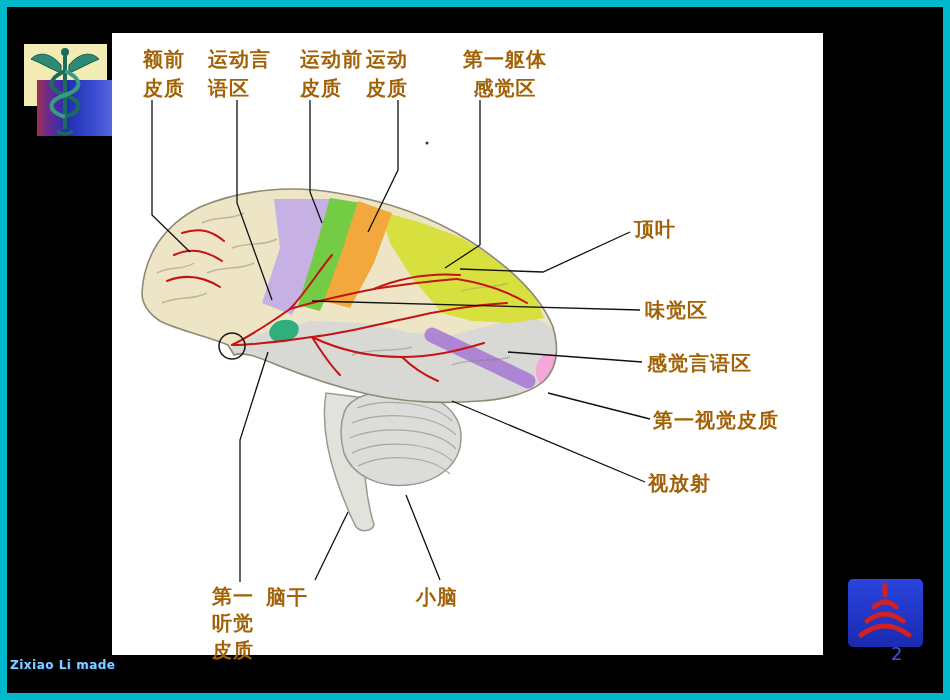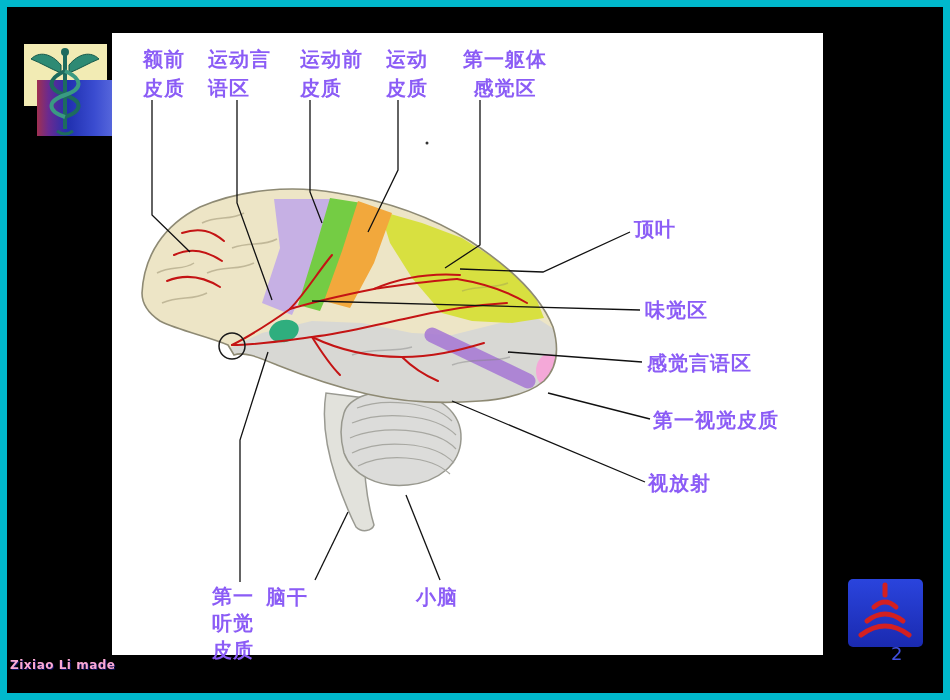--- a/index.html
+++ b/index.html
@@ -4,50 +4,50 @@
 <style>
   html,body{margin:0;padding:0;background:#000;}
   .slide{
     position:relative;width:950px;height:700px;background:#000;
     border:7px solid #00b8cc;box-sizing:border-box;overflow:hidden;
     font-family:"DejaVu Sans","Liberation Sans",sans-serif;
   }
   .panel{position:absolute;left:105px;top:26px;width:711px;height:622px;background:#ffffff;}
   .brain-svg{position:absolute;left:0;top:0;}
   .lbl{
-    position:absolute;color:#8b5cf6;font-weight:bold;font-size:20px;line-height:29px;
+    position:absolute;color:#a16207;font-weight:bold;font-size:20px;line-height:29px;
     white-space:nowrap;letter-spacing:1px;
   }
   .ln{display:block;}
   
   .lt1{left:31px;top:12px;}
   .lt2{left:96px;top:12px;}
   .lt3{left:188px;top:12px;}
-  .lt4{left:274px;top:12px;}
+  .lt4{left:254px;top:12px;}
   .lt5{left:351px;top:12px;text-align:center;}
   
   .lr1{left:522px;top:182px;}
   .lr2{left:533px;top:263px;}
   .lr3{left:535px;top:316px;text-align:right;}
   .lr4{left:541px;top:373px;font-family:Liberation Serif, serif;}
   .lr5{left:536px;top:436px;font-family:Liberation Serif, serif;}
   
   .lb1{left:100px;top:550px;line-height:27px;}
   .lb2{left:154px;top:550px;}
   .lb3{left:304px;top:550px;}
   
   .logo-tl{position:absolute;left:10px;top:30px;width:110px;height:102px;}
   .logo-yellow{position:absolute;left:7px;top:7px;width:83px;height:62px;background:#f2ebb4;}
   .logo-blue{position:absolute;left:20px;top:43px;width:82px;height:56px;
     background:linear-gradient(90deg,#a03050 0%,#6a2a90 14%,#2030b0 38%,#3a4cd0 70%,#6070e0 100%);}
   .caduceus{position:absolute;left:10px;top:6px;}
   
   .logo-br{position:absolute;left:841px;top:572px;width:75px;height:68px;}
   .credit{
-    position:absolute;left:3px;top:651px;color:#f9a8d4;font-size:12px;font-weight:bold;
+    position:absolute;left:3px;top:651px;color:#7dd3fc;font-size:12px;font-weight:bold;
     text-shadow:1px 1px 0 #101060;letter-spacing:0.5px;
   }
   .page-number{position:absolute;left:884px;top:636px;color:#4050e0;font-size:18px;}
 </style>
 </head>
 <body>
 
 <div class="slide">
 
   <div class="logo-tl">

